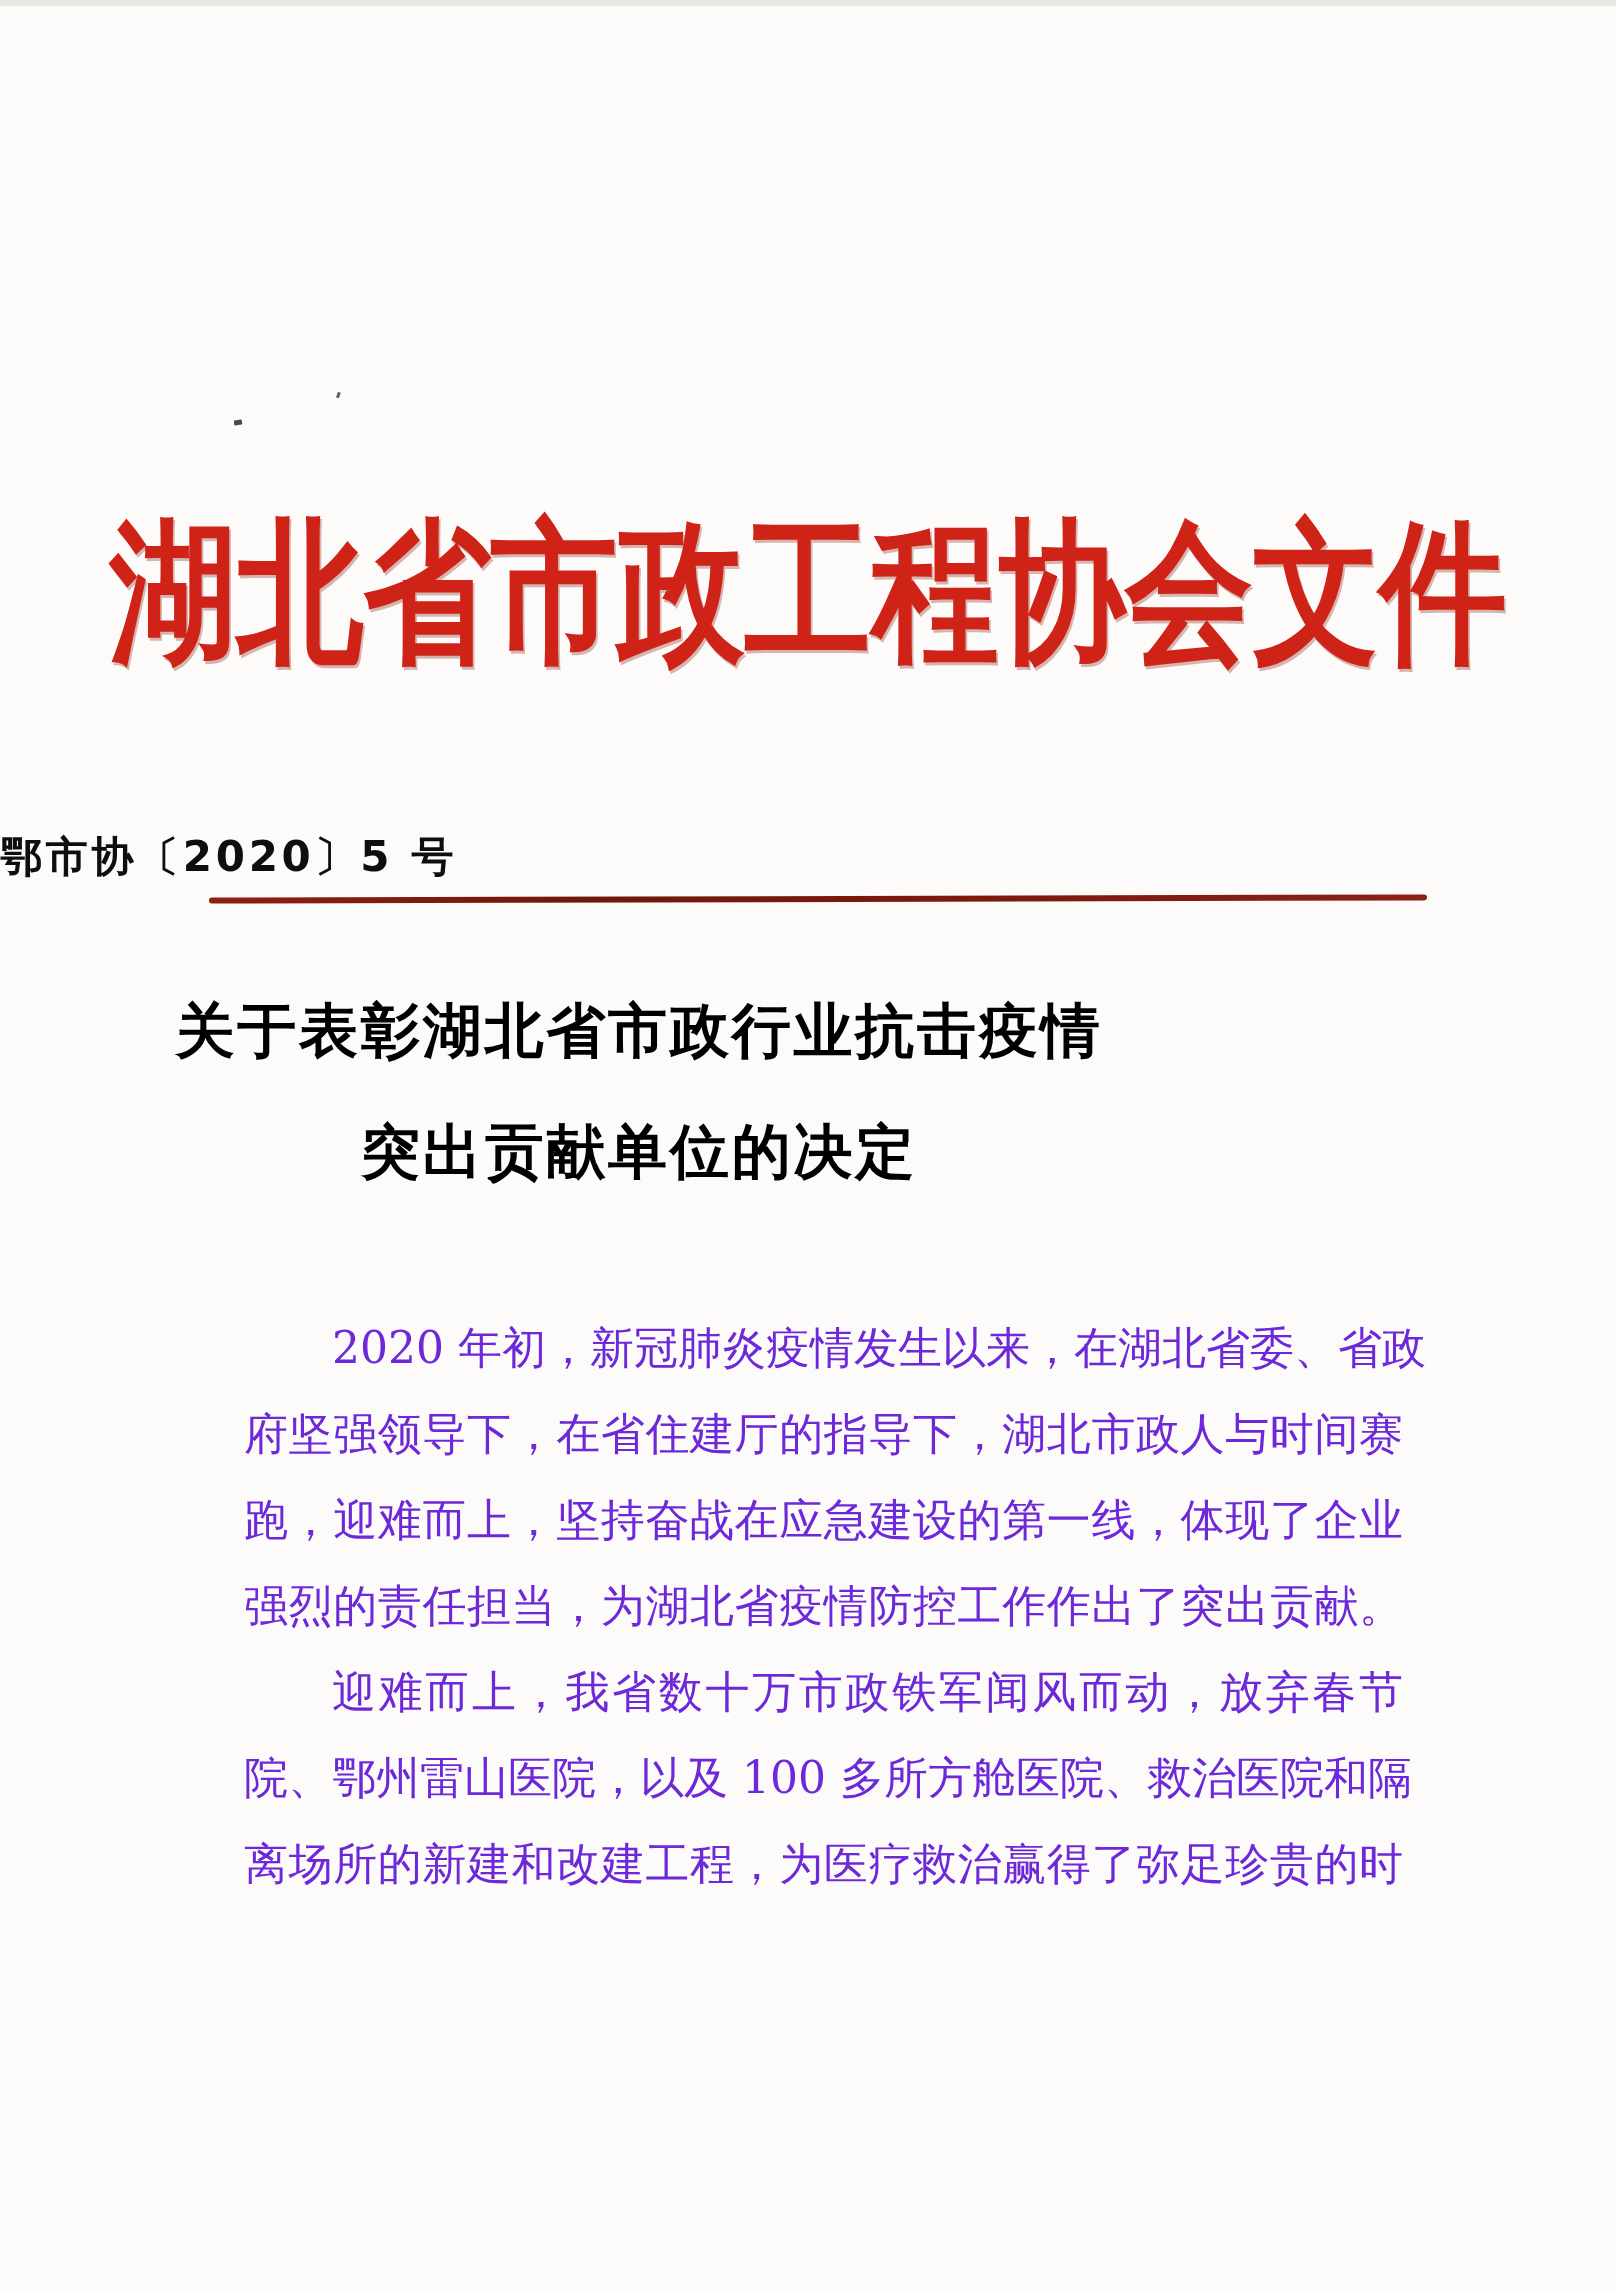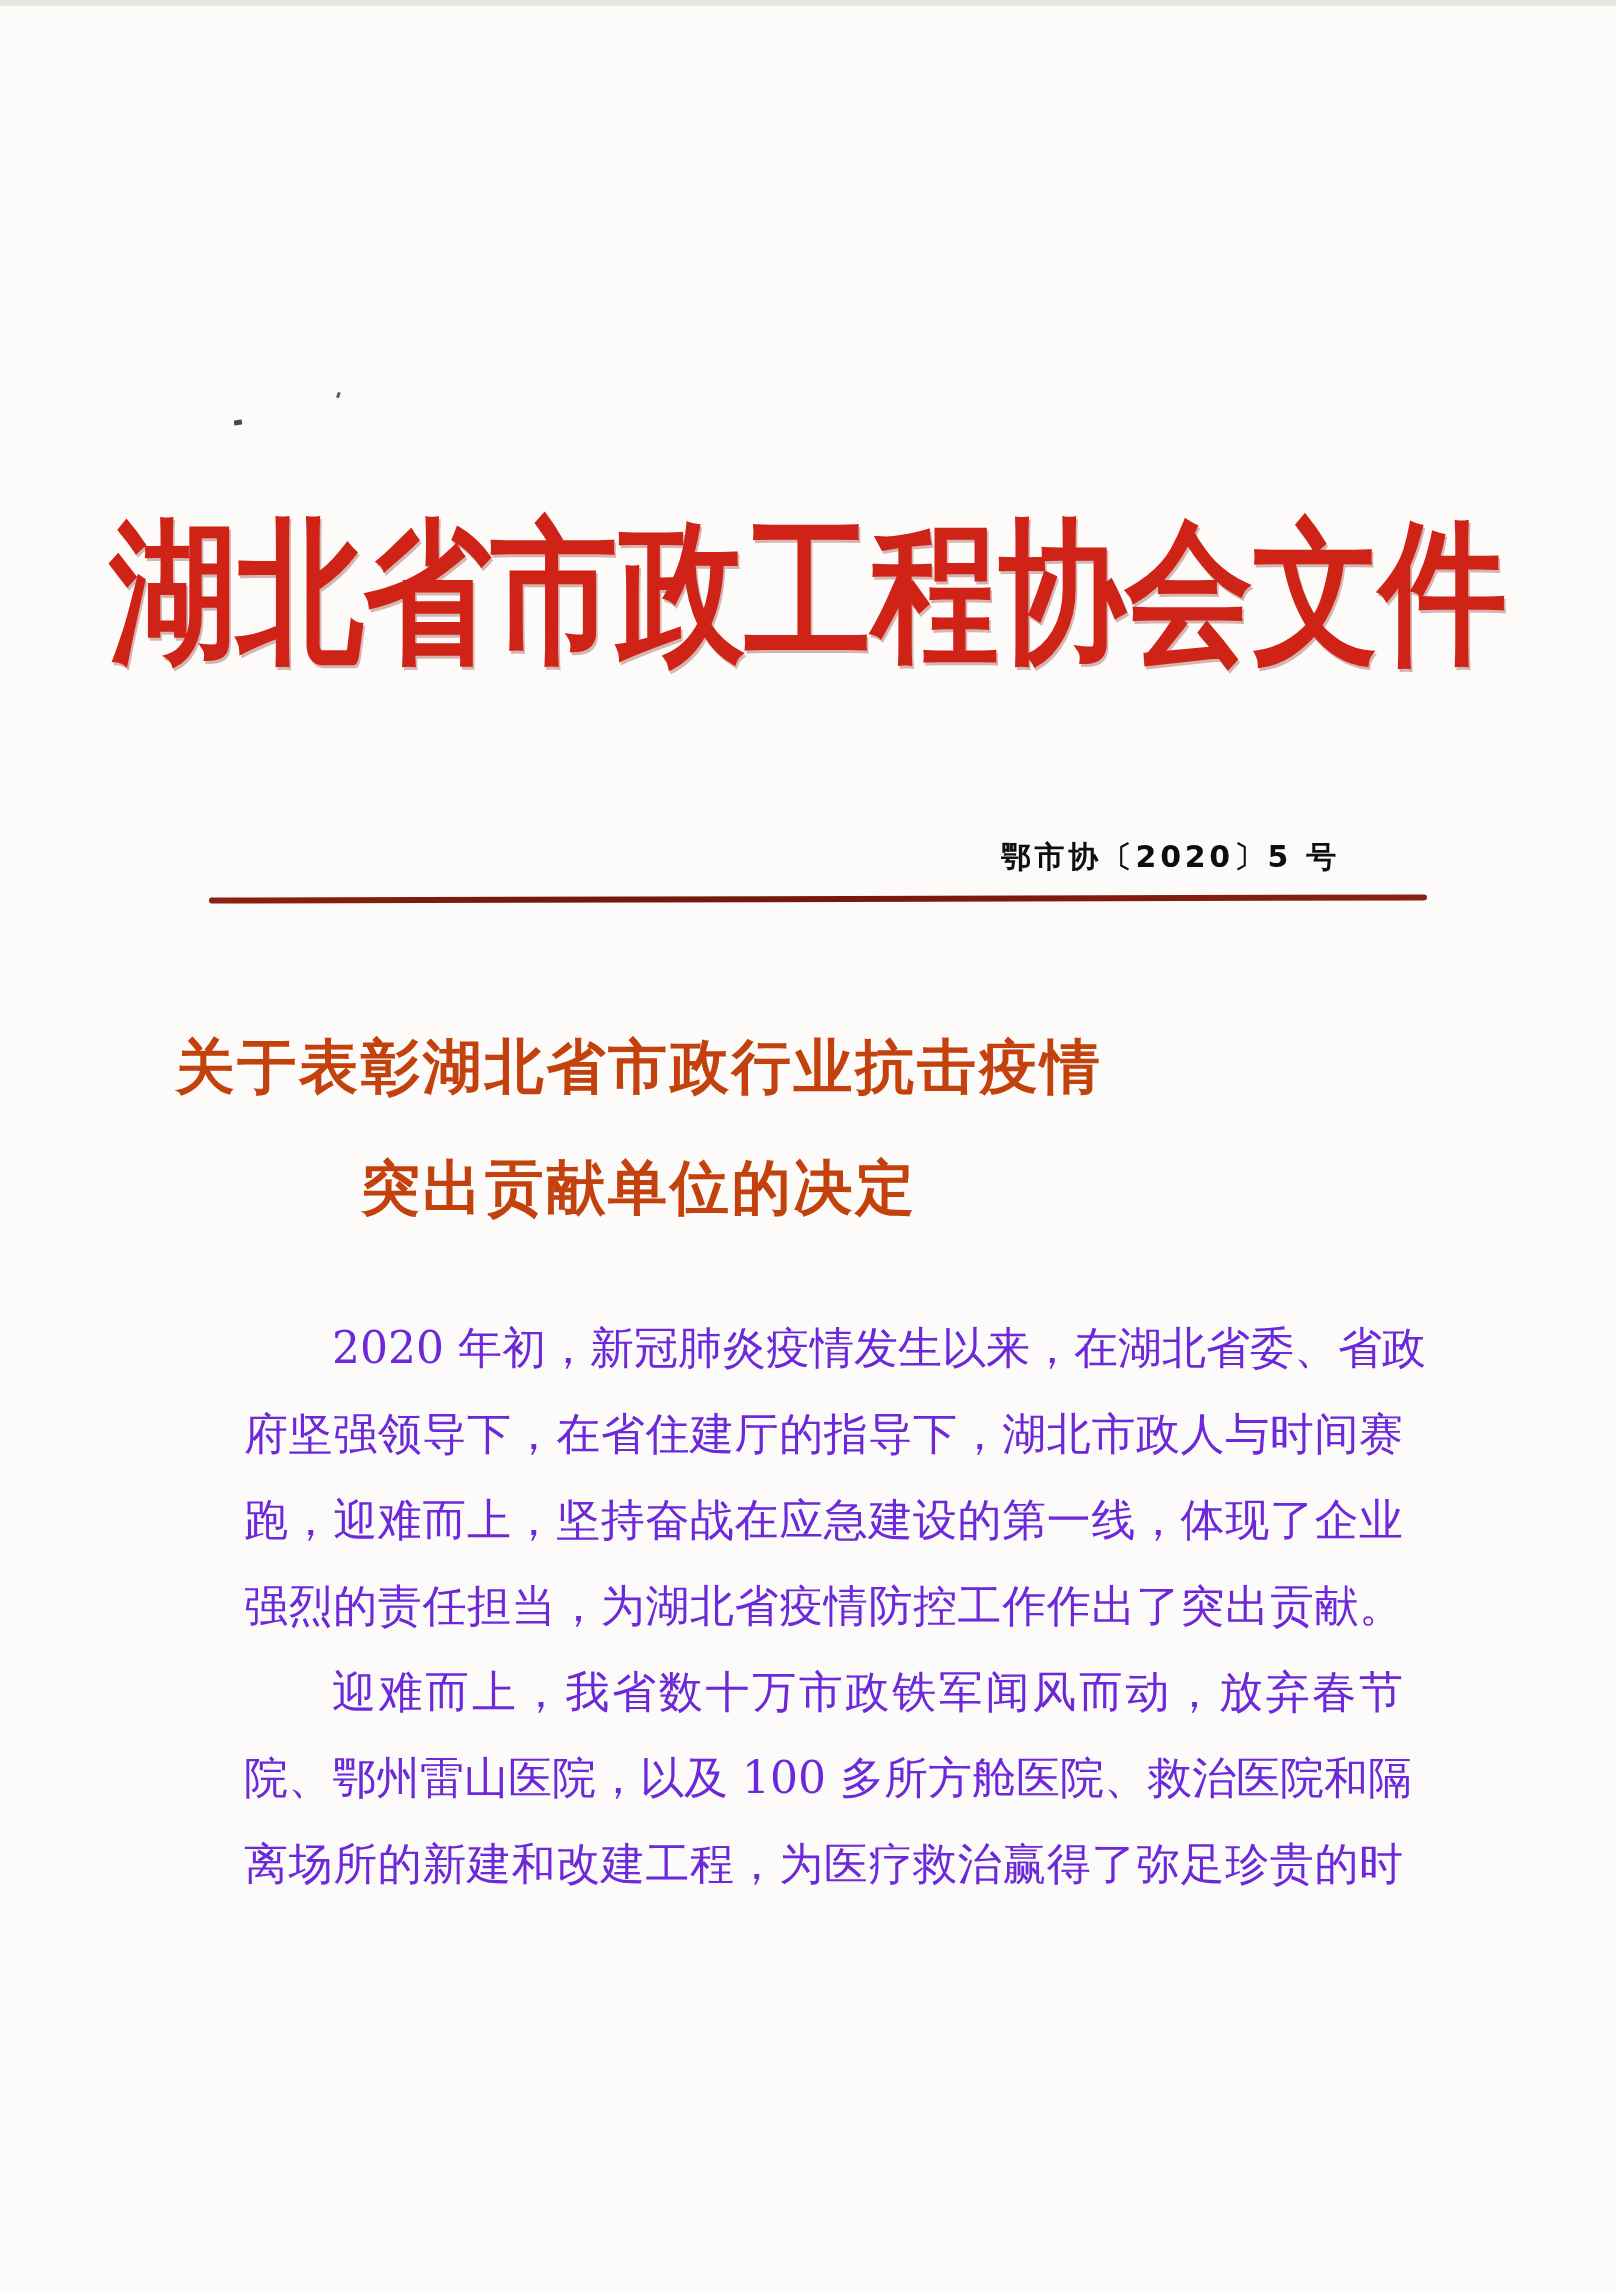--- a/index.html
+++ b/index.html
@@ -24,47 +24,47 @@
     transform:scaleY(1.22);
     transform-origin:center top;
     text-shadow:1.8px 2.8px 0 rgba(125,18,8,0.30);
     white-space:nowrap;
   }
   
   .doc-number{
     position:absolute;
     top:823px;left:0;width:1340px;
     height:55px;line-height:55px;
-    text-align:right;
+    text-align:left;
     font-family:"DejaVu Sans","Liberation Sans",sans-serif;
     font-weight:700;
-    font-size:30px;
+    font-size:42px;
     letter-spacing:3.7px;
     color:#0e0e0e;
     white-space:nowrap;
   }
   
   .red-rule{
     position:absolute;
     top:890px;left:209px;
     width:1218px;height:5.5px;
     background:linear-gradient(to right,#8c2013,#6f180c 30%,#7c1b0e 70%,#8c2013);
     border-radius:2.8px;
     transform:rotate(-0.15deg);
   }
   
   .doc-title{
     position:absolute;
-    top:1000px;left:0;width:1278px;
+    top:964px;left:0;width:1278px;
     text-align:center;
     font-weight:700;
     font-size:59px;
     line-height:121px;
     letter-spacing:2.8px;
-    color:#c2410c;
+    color:#000000;
     white-space:nowrap;
   }
   
   .body-text{
     position:absolute;
     top:1299px;left:244px;
     width:1159px;
     font-size:44px;
     color:#6d28d9;
   }

